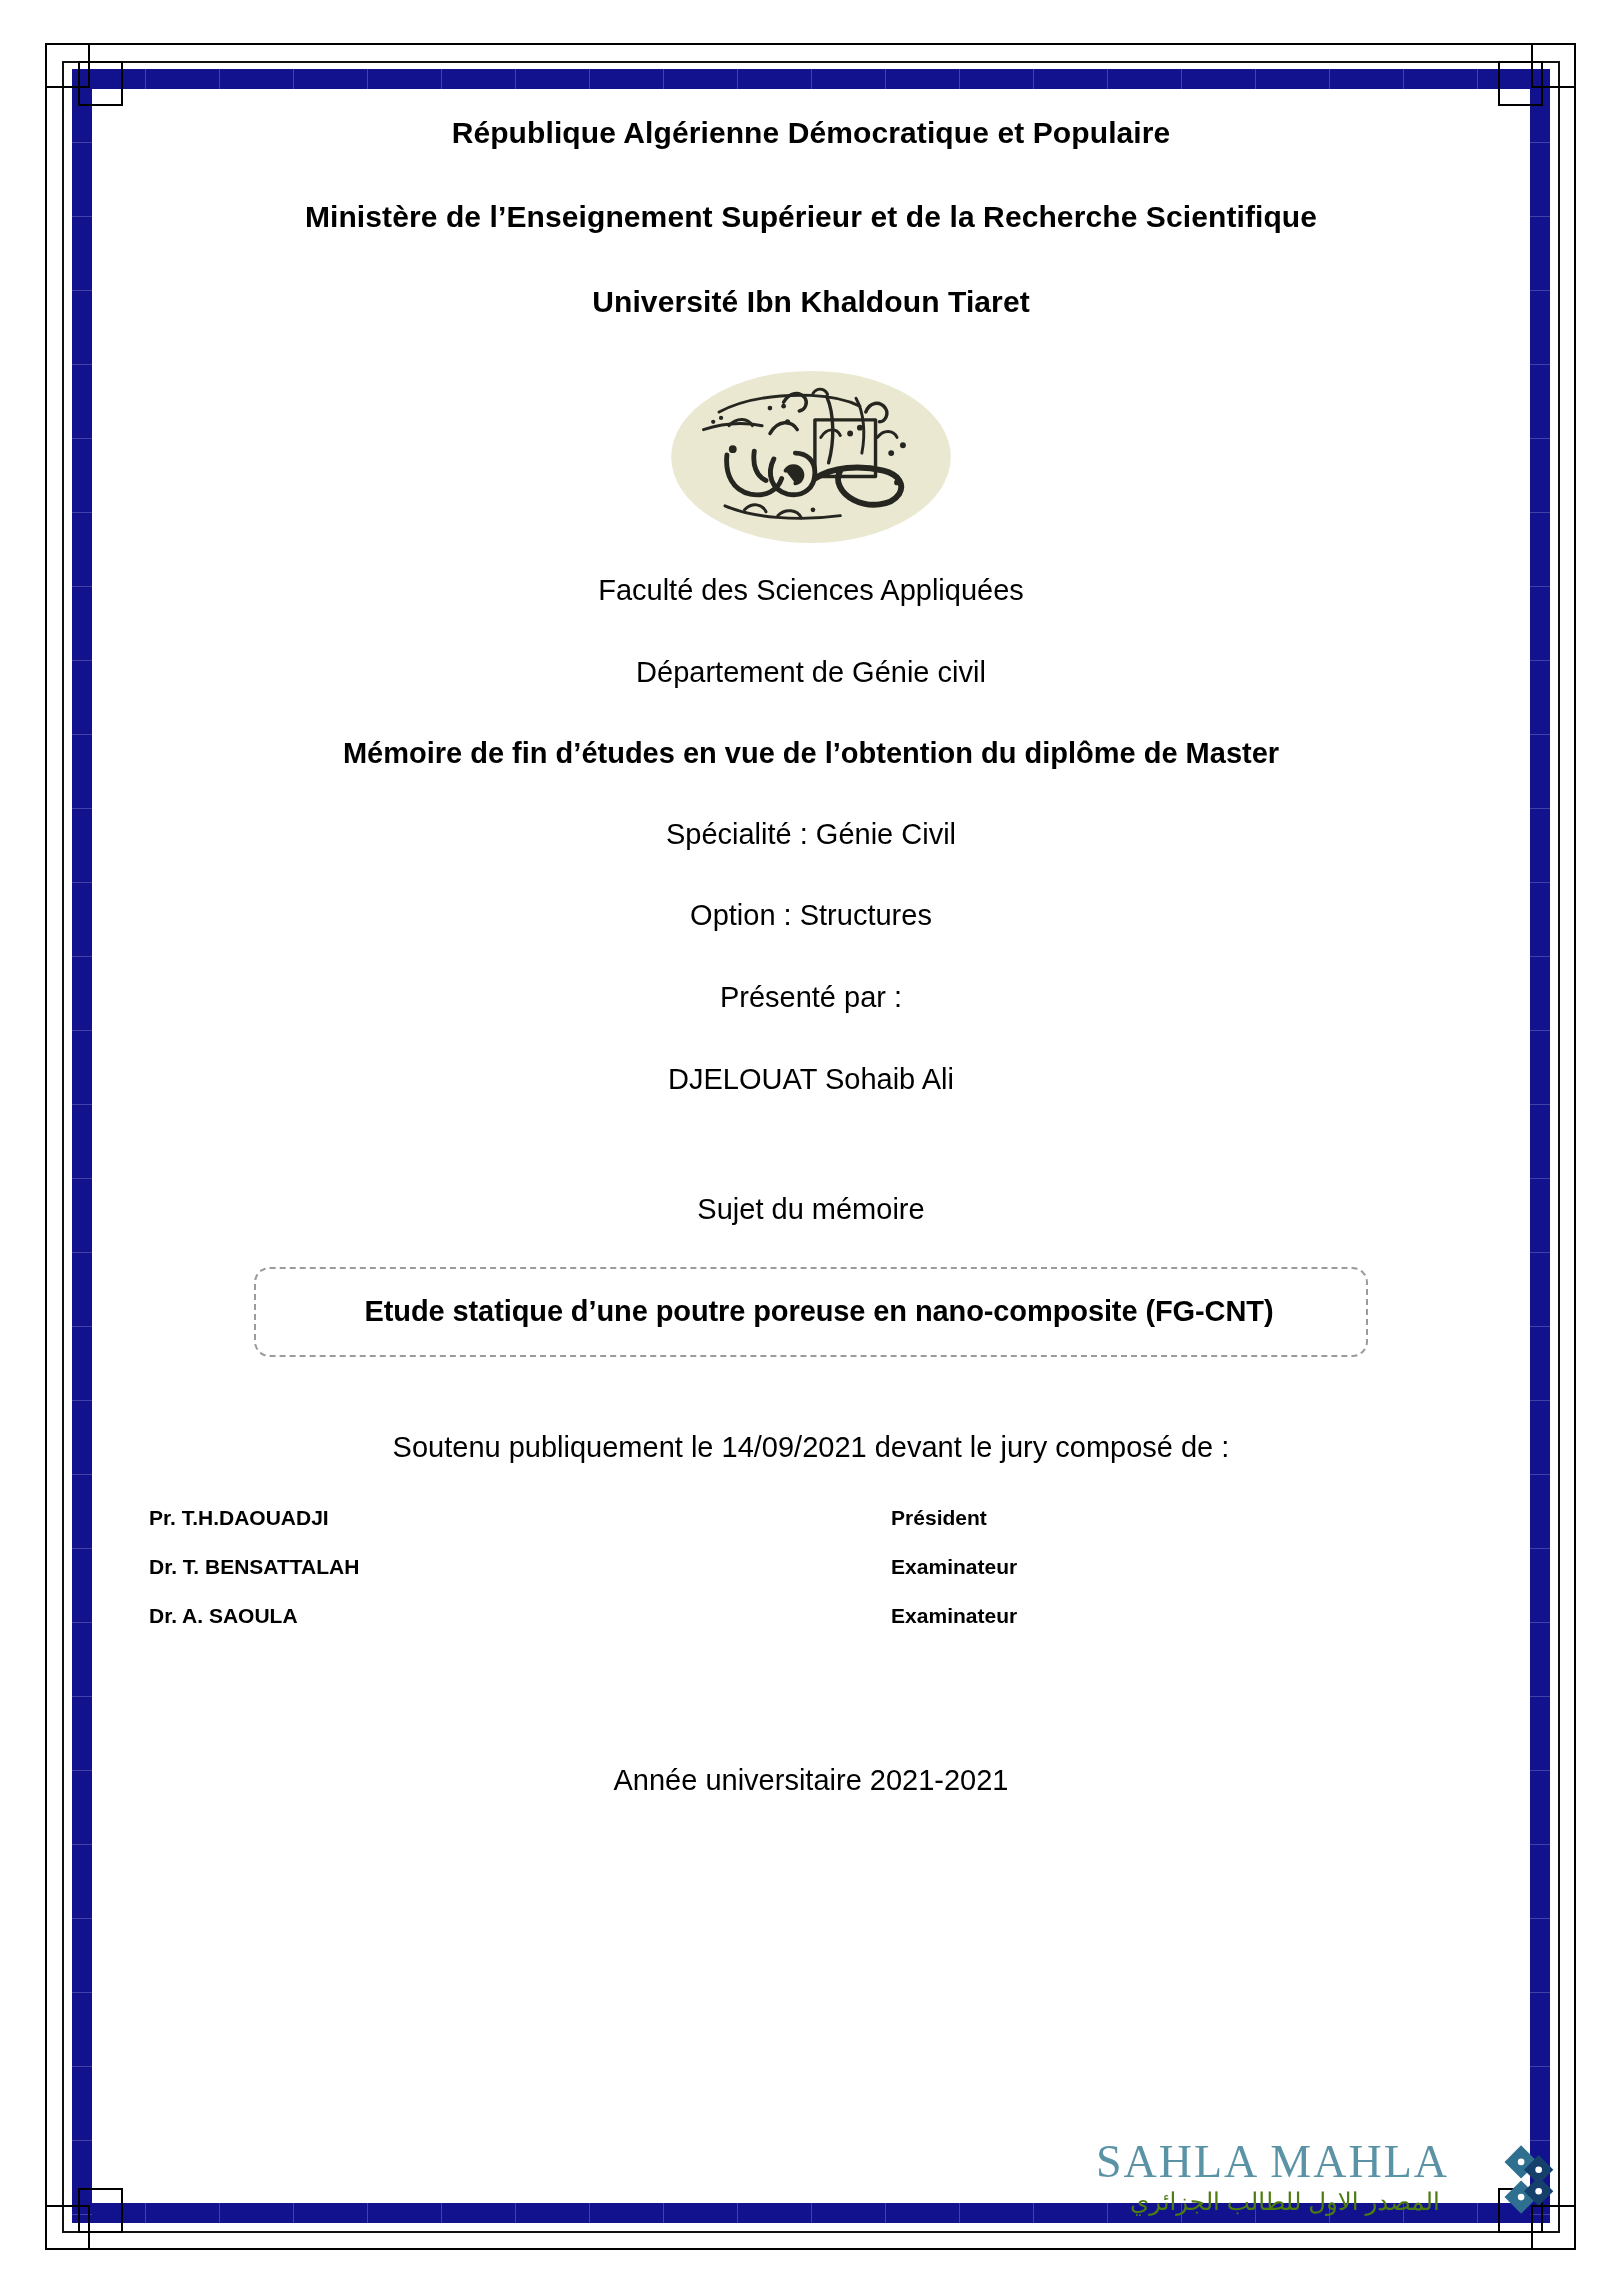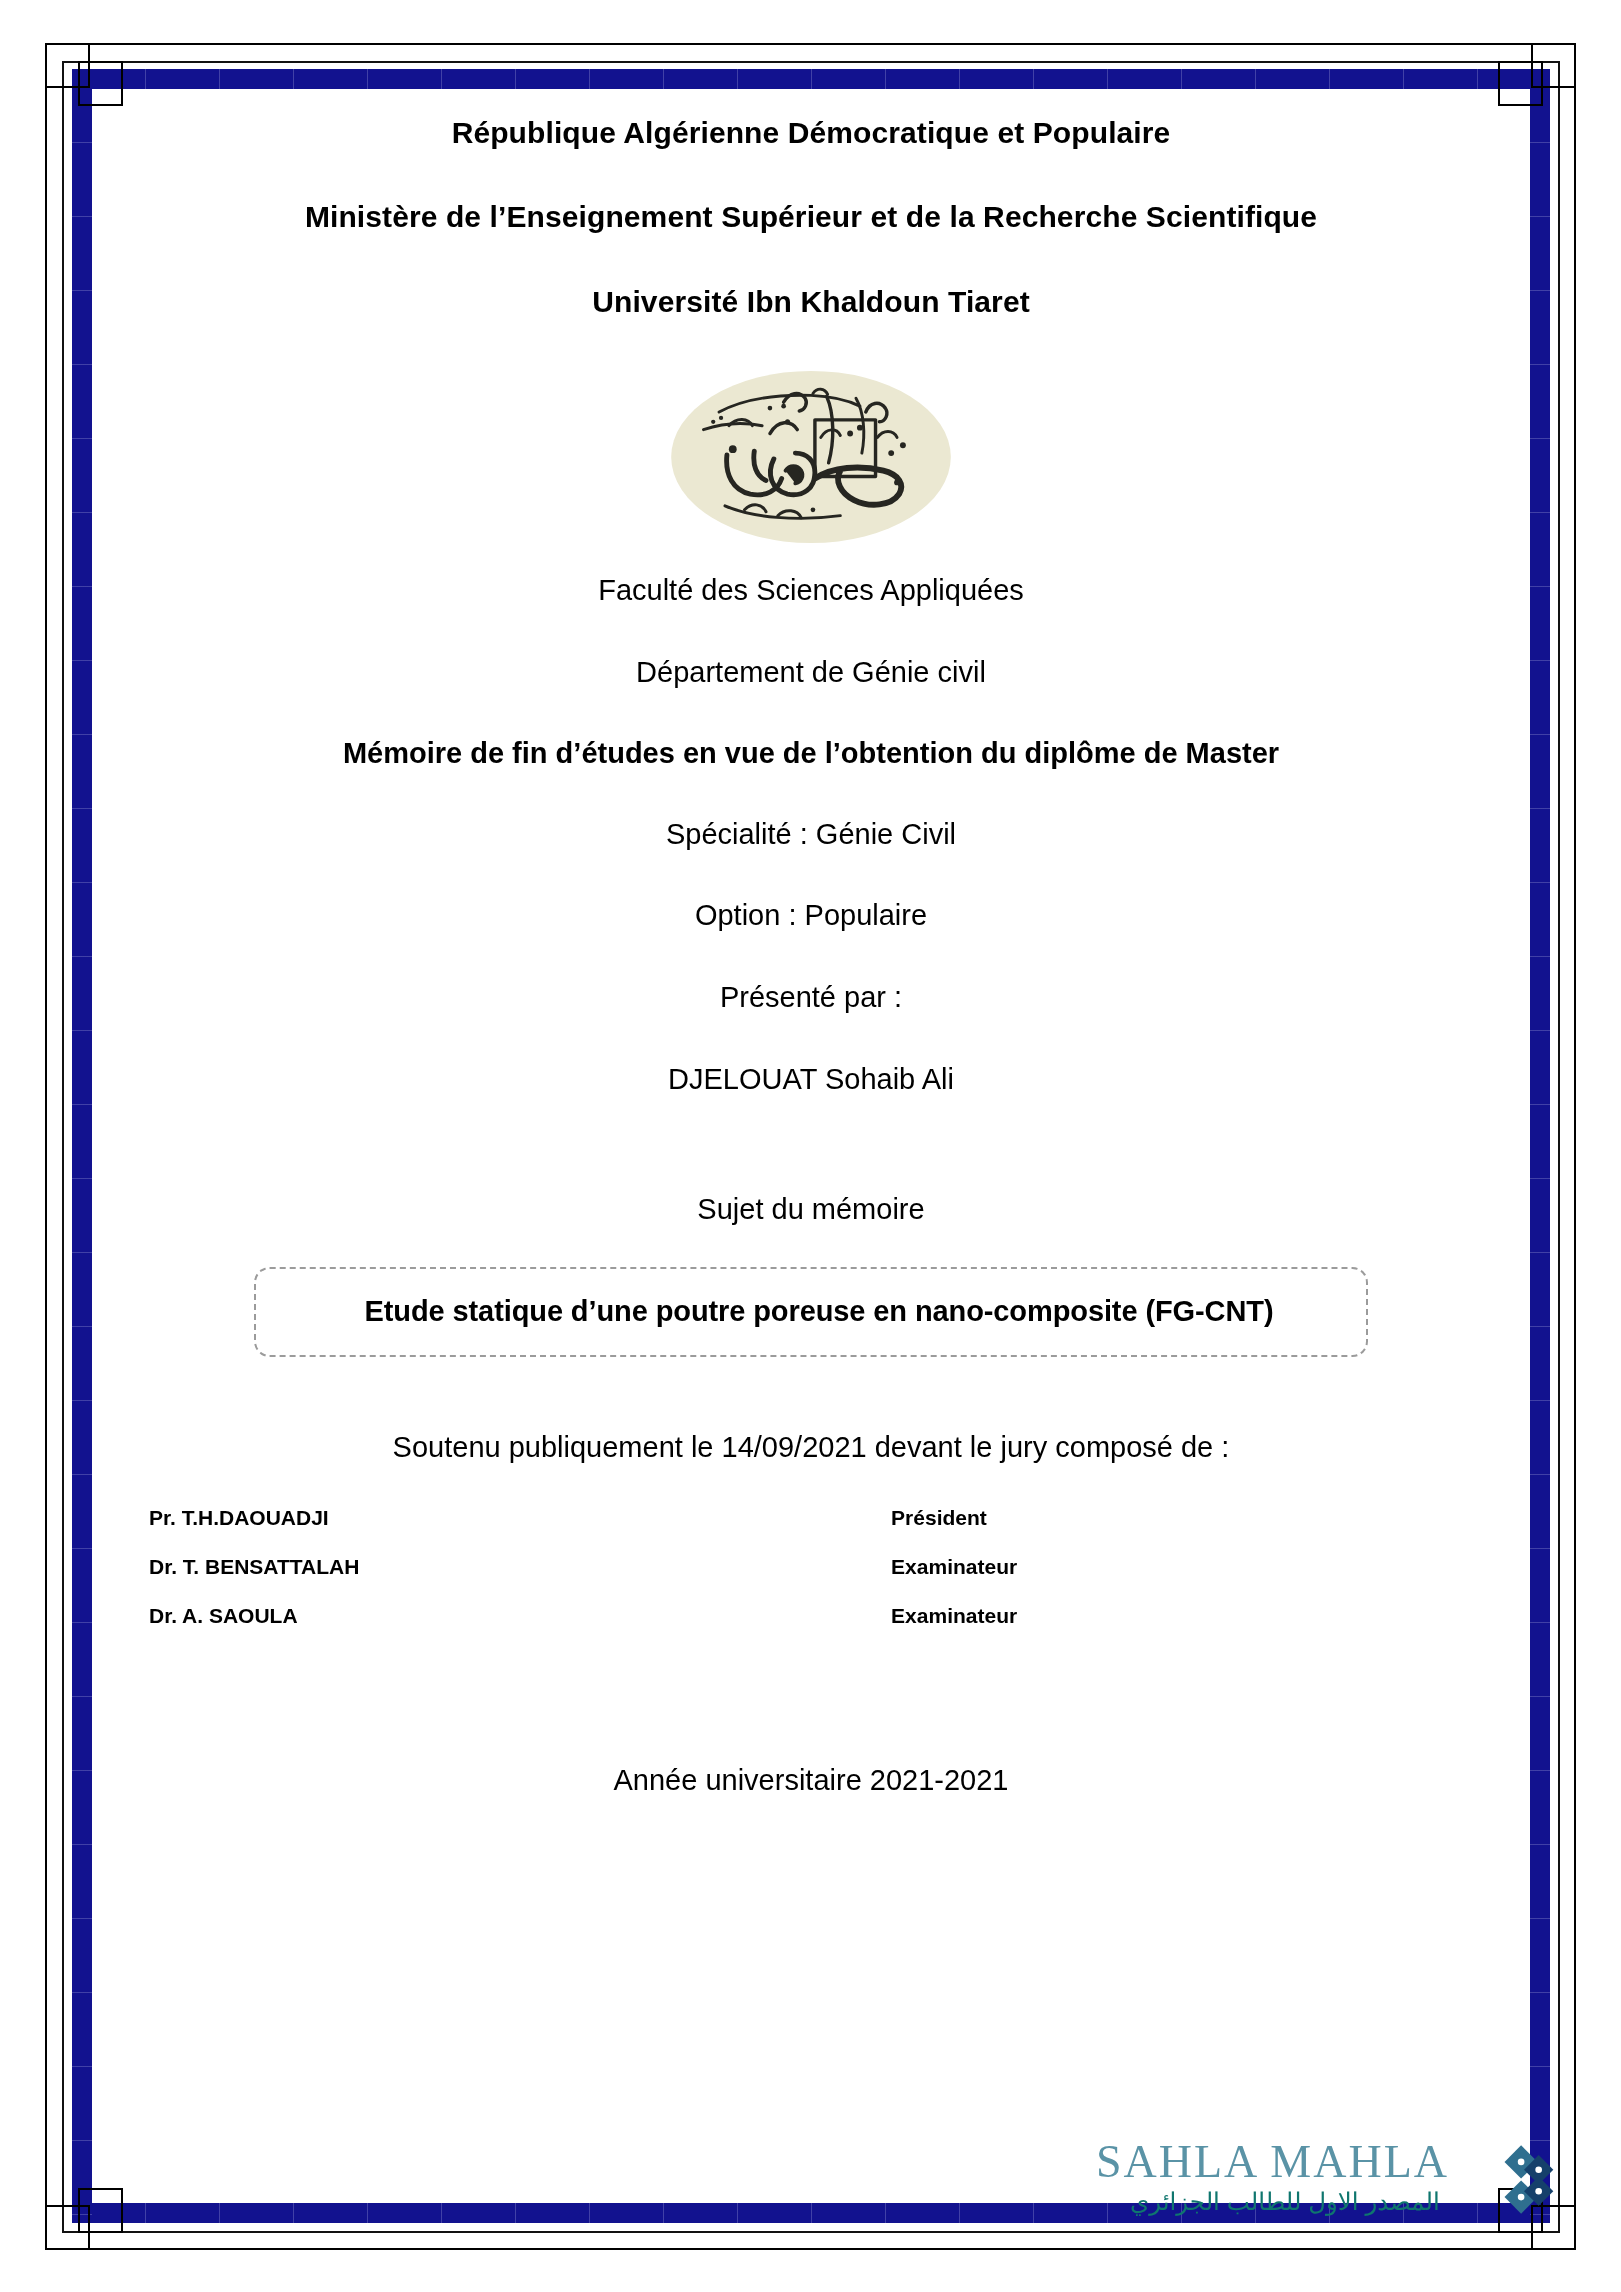--- a/index.html
+++ b/index.html
@@ -209,21 +209,21 @@
   .wm-text-col { width: 382px; }
   .wm-title {
     color: #5a93a6;
     font-family: "Liberation Serif", serif;
     font-size: 46px;
     letter-spacing: 2px;
     line-height: 1;
     white-space: nowrap;
   }
   .wm-sub {
-    color: #0f766e;
+    color: #4d7c0f;
     font-size: 24.5px;
     direction: rtl;
     text-align: center;
     margin-top: 2px;
     white-space: nowrap;
   }
   .wm-mark {
     margin-left: 2px;
     margin-top: 3.9px;
   }
@@ -311,21 +311,21 @@
         <circle cx="148" cy="144" r="2.4" fill="#262621" stroke="none"></circle>
       </g>
     </svg>
   </div>
 
   <div class="plain-line faculte">Faculté des Sciences Appliquées</div>
   <div class="plain-line">Département de Génie civil</div>
 
   <div class="memoire">Mémoire de fin d’études en vue de l’obtention du diplôme de Master</div>
   <div class="plain-line">Spécialité : Génie Civil</div>
-  <div class="plain-line">Option : Populaire</div>
+  <div class="plain-line">Option : Structures</div>
   <div class="plain-line">Présenté par :</div>
   <div class="plain-line">DJELOUAT Sohaib Ali</div>
 
   <div class="spacer-small"></div>
 
   <div class="sujet-label">Sujet du mémoire</div>
 
   <div class="subject-box">
     <span class="subject-text">Etude statique d’une poutre poreuse en nano-composite (FG-CNT)</span>
   </div>

